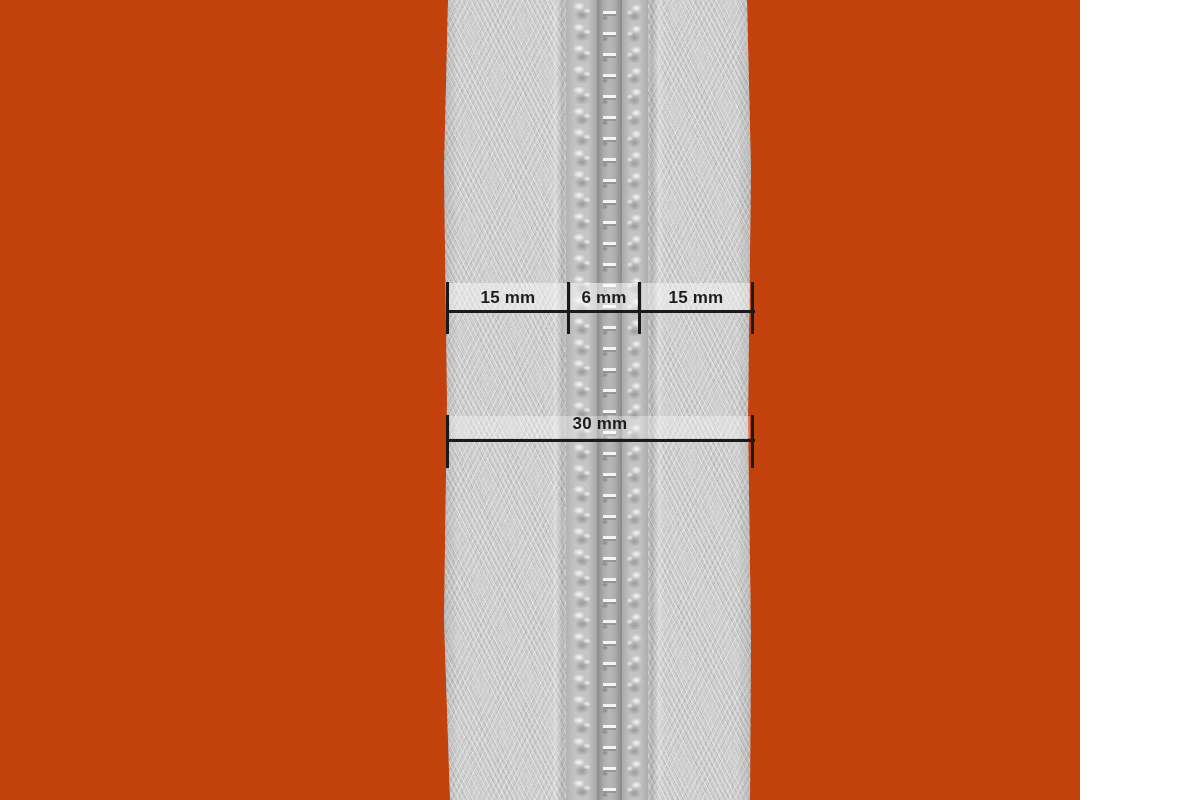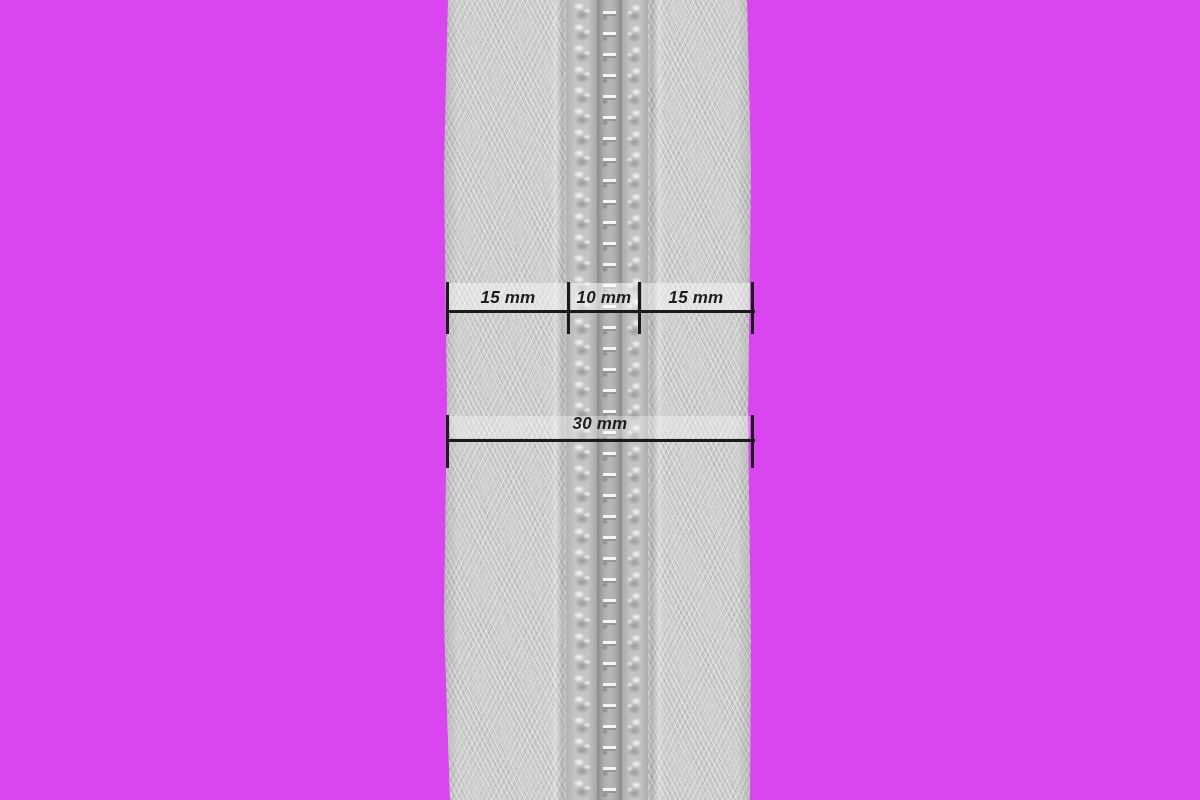--- a/index.html
+++ b/index.html
@@ -1,23 +1,22 @@
 <!DOCTYPE html>
 <html><head>
 <meta charset="utf-8">
 <style>
   html, body { margin: 0; padding: 0; background: #ffffff; }
   .stage {
     position: relative;
-    width: 1200px;
+    width: 1080px;
     height: 800px;
     overflow: hidden;
-    background: #d946ef;
+    background: #c2410c;
     font-family: "Liberation Sans", sans-serif;
-    font-style: italic;
   }
 
   
   .zipper {
     position: absolute;
     left: 444px; top: 0;
     width: 307px; height: 800px;
     background-color: #cfcfcf;
     background-image:
       repeating-linear-gradient(63deg,  rgba(255,255,255,0.34) 0 1.2px, rgba(255,255,255,0) 1.2px 4.2px),
@@ -129,21 +128,21 @@
     <div class="backdrop" style="left:571px; top:283px; width:66px;  height:27px; background:rgba(255,255,255,0.52);"></div>
     <div class="backdrop" style="left:642px; top:283px; width:108px; height:27px;"></div>
 
     <div class="dim-line" style="left:447px; top:310px; width:308px; height:3px;"></div>
     <div class="dim-tick" style="left:446px; top:282px; height:52px;"></div>
     <div class="dim-tick" style="left:567px; top:282px; height:52px;"></div>
     <div class="dim-tick" style="left:638px; top:282px; height:52px;"></div>
     <div class="dim-tick" style="left:751px; top:282px; height:52px;"></div>
 
     <div class="dim-label" style="left:508px; top:288px;">15 mm</div>
-    <div class="dim-label" style="left:604px; top:288px;">10 mm</div>
+    <div class="dim-label" style="left:604px; top:288px;">6 mm</div>
     <div class="dim-label" style="left:696px; top:288px;">15 mm</div>
   </div>
 
   <div>
     <div class="backdrop" style="left:450px; top:416px; width:300px; height:22px; background:rgba(255,255,255,0.32);"></div>
 
     <div class="dim-line" style="left:447px; top:439px; width:308px; height:3px;"></div>
     <div class="dim-tick" style="left:446px; top:415px; height:53px;"></div>
     <div class="dim-tick" style="left:751px; top:415px; height:53px;"></div>
 

